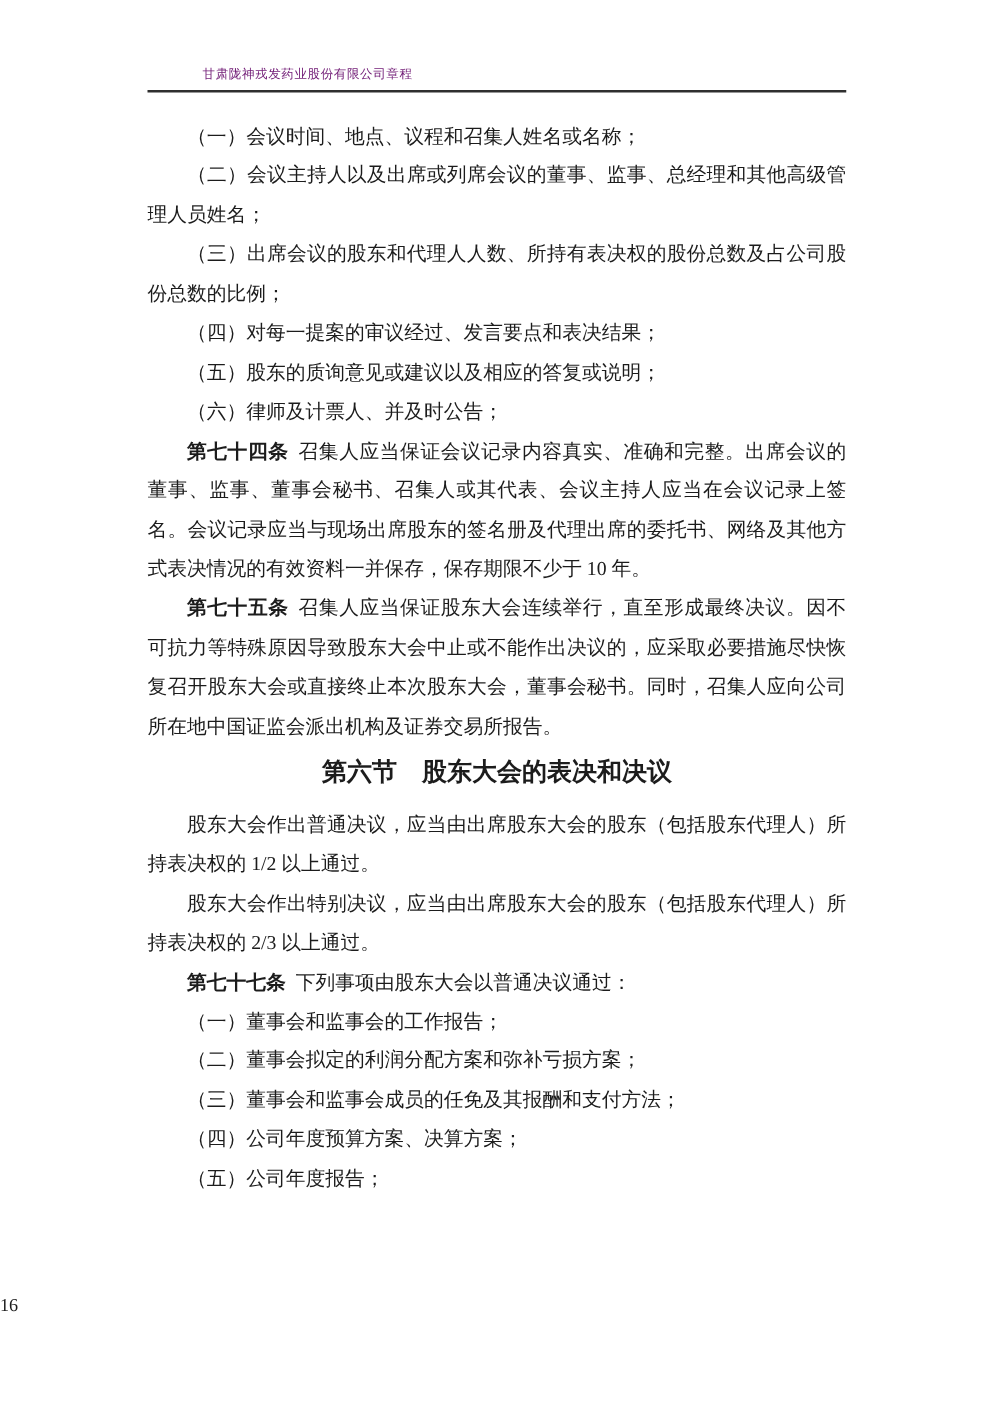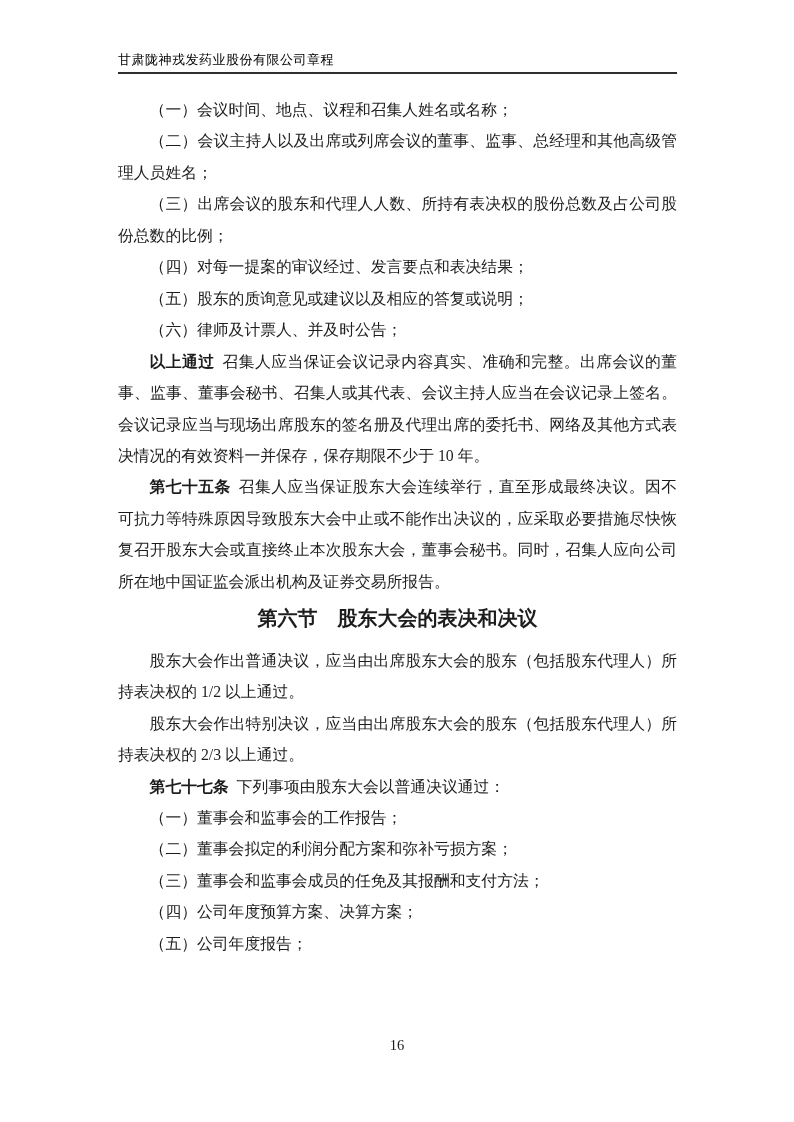--- a/index.html
+++ b/index.html
@@ -16,24 +16,25 @@
     font-family: "Liberation Serif", "DejaVu Serif", serif;
     overflow: hidden;
   }
   .page-header {
     position: absolute;
     left: 118px;
     top: 52px;
     width: 559px;
   }
   .header-title {
-    font-size: 13px;
+    font-size: 10px;
     line-height: 16px;
-    color: #000000;
+    color: #701a75;
     letter-spacing: 0.5px;
+    margin-left: 44px;
   }
   .header-divider {
     margin-top: 4px;
     height: 0;
     border-bottom: 2px solid #2f2f2f;
   }
   .doc-body {
     position: absolute;
     left: 118px;
     top: 94px;
@@ -57,21 +58,21 @@
   }
   .article-num {
     font-weight: bold;
     margin-right: 8px;
   }
   .page-number {
     position: absolute;
     left: 0;
     top: 1037px;
     width: 100%;
-    text-align: center;
+    text-align: left;
     font-size: 14.5px;
     color: #1c1c1c;
   }
 </style>
 </head>
 <body>
 
 <div class="page">
 
   <header class="page-header">
@@ -80,21 +81,21 @@
   </header>
 
   <main class="doc-body">
     <p>（一）会议时间、地点、议程和召集人姓名或名称；</p>
     <p>（二）会议主持人以及出席或列席会议的董事、监事、总经理和其他高级管理人员姓名；</p>
     <p>（三）出席会议的股东和代理人人数、所持有表决权的股份总数及占公司股份总数的比例；</p>
     <p>（四）对每一提案的审议经过、发言要点和表决结果；</p>
     <p>（五）股东的质询意见或建议以及相应的答复或说明；</p>
     <p>（六）律师及计票人、并及时公告；</p>
 
-    <p><span class="article-num">以上通过</span><span>召集人应当保证会议记录内容真实、准确和完整。出席会议的董事、监事、董事会秘书、召集人或其代表、会议主持人应当在会议记录上签名。会议记录应当与现场出席股东的签名册及代理出席的委托书、网络及其他方式表决情况的有效资料一并保存，保存期限不少于 10 年。</span></p>
+    <p><span class="article-num">第七十四条</span><span>召集人应当保证会议记录内容真实、准确和完整。出席会议的董事、监事、董事会秘书、召集人或其代表、会议主持人应当在会议记录上签名。会议记录应当与现场出席股东的签名册及代理出席的委托书、网络及其他方式表决情况的有效资料一并保存，保存期限不少于 10 年。</span></p>
 
     <p><span class="article-num">第七十五条</span><span>召集人应当保证股东大会连续举行，直至形成最终决议。因不可抗力等特殊原因导致股东大会中止或不能作出决议的，应采取必要措施尽快恢复召开股东大会或直接终止本次股东大会，董事会秘书。同时，召集人应向公司所在地中国证监会派出机构及证券交易所报告。</span></p>
 
     <p class="section-heading">第六节　股东大会的表决和决议</p>
 
 
     <p>股东大会作出普通决议，应当由出席股东大会的股东（包括股东代理人）所持表决权的 1/2 以上通过。</p>
     <p>股东大会作出特别决议，应当由出席股东大会的股东（包括股东代理人）所持表决权的 2/3 以上通过。</p>
 
     <p><span class="article-num">第七十七条</span><span>下列事项由股东大会以普通决议通过：</span></p>

